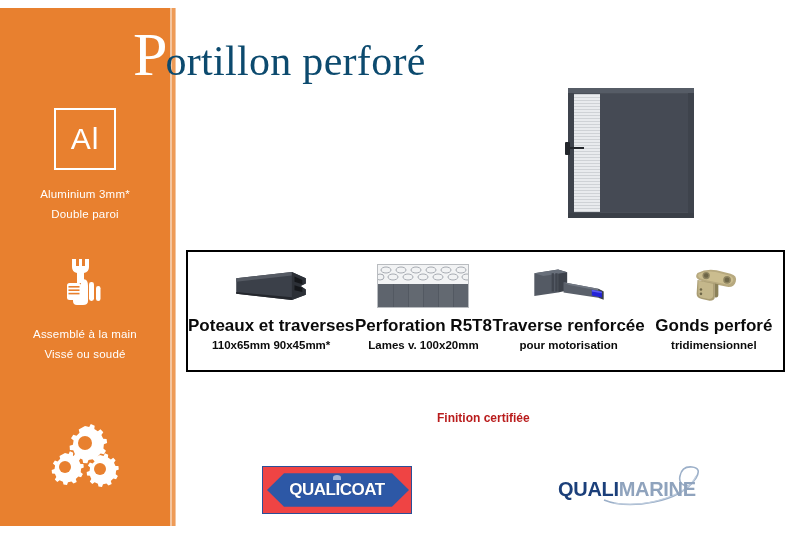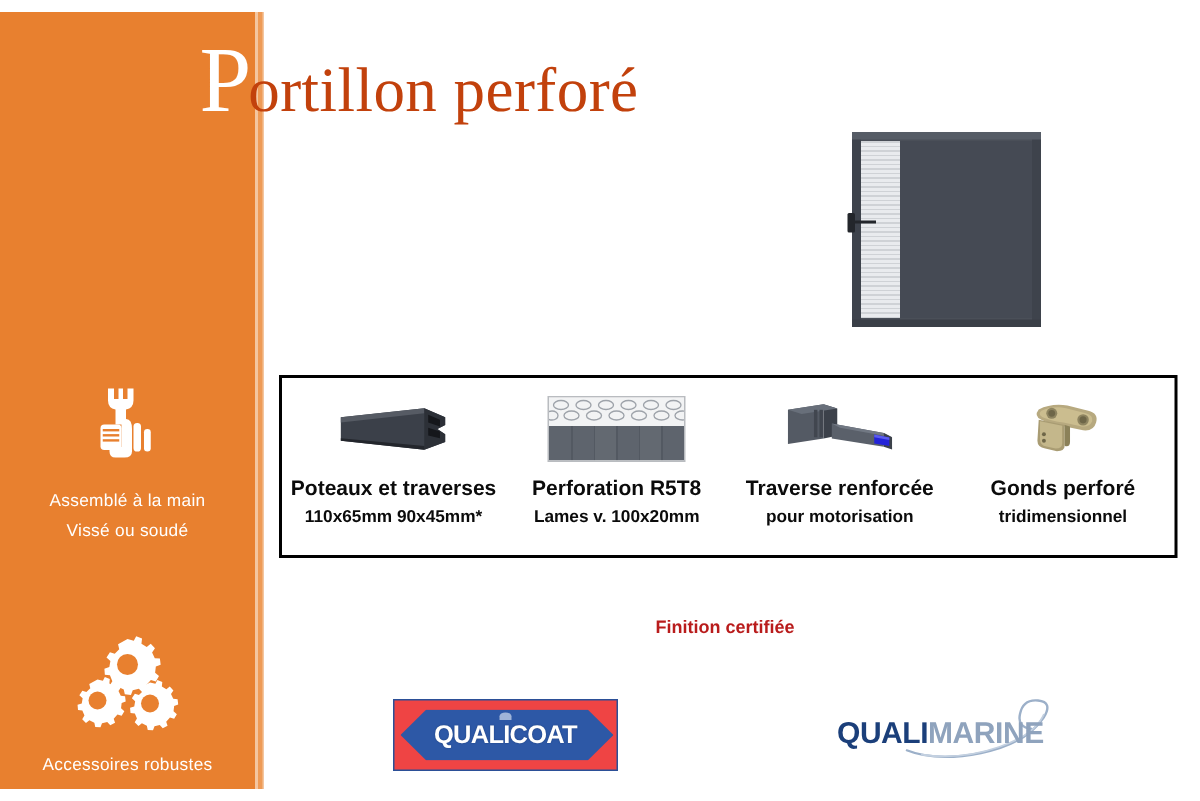--- a/index.html
+++ b/index.html
@@ -101,21 +101,21 @@
     font-size: 62px;
     line-height: 60px;
     color: #ffffff;
     font-weight: 400;
     vertical-align: baseline;
   }
   .title .rest {
     font-family: "Liberation Serif", serif;
     font-size: 42px;
     line-height: 60px;
-    color: #c2410c;
+    color: #0c4a6e;
     font-weight: 400;
     letter-spacing: .3px;
     margin-left: -2px;
   }
 
   
   .gate {
     position: absolute;
     left: 568px;
     top: 88px;
@@ -210,21 +210,21 @@
     padding-top: 8px;
   }
   .feat-img {
     height: 52px;
     display: flex;
     align-items: center;
     justify-content: center;
     width: 100%;
   }
   .feat-l1 {
-    font-size: 14px;
+    font-size: 17px;
     font-weight: 700;
     color: #0b0b0b;
     margin-top: 6px;
     line-height: 15px;
     white-space: nowrap;
   }
   .feat-l2 {
     font-size: 11.5px;
     font-weight: 700;
     color: #0b0b0b;
@@ -379,20 +379,27 @@
 </style>
 </head>
 <body>
 
 <div class="page">
 
   <div class="sidebar"></div>
   <div class="sidebar-edge"></div>
   <div class="sidebar-edge2"></div>
 
+  <div class="feature-block" style="left:0; top:108px;">
+    <div class="al-box">
+      <span>Al</span>
+    </div>
+    <div class="cap">Aluminium 3mm*</div>
+    <div class="cap">Double paroi</div>
+  </div>
 
   <div class="feature-block" style="left:0; top:252px;">
     <div class="icon-wrap">
       <svg width="60" height="60" viewBox="0 0 60 60" aria-hidden="true">
 
         <path d="M17 6 L17 14 Q17 19 22 20 L22 30 L29 30 L29 20 Q34 19 34 14 L34 6 L30 6 L30 13 L27 13 L27 6 L24 6 L24 13 L21 13 L21 6 Z" fill="#ffffff"></path>
 
         <rect x="12" y="30" width="14" height="17" rx="2.5" fill="#ffffff"></rect>
         <rect x="13.5" y="33" width="11" height="1.6" fill="#E8802F"></rect>
         <rect x="13.5" y="36.4" width="11" height="1.6" fill="#E8802F"></rect>
@@ -419,21 +426,20 @@
           <path d="M18 31 l3.6 0.9 1.3-2.6 3.3 1.4 -0.3 2.9 3.0 1.9 2.3-1.8 2.4 2.6 -1.6 2.4 1.5 3.2 2.9 0.2 0.4 3.5 -2.7 1.0 -0.4 3.6 2.2 1.9 -1.8 3.1 -2.8-0.8 -2.5 2.7 0.9 2.8 -3.2 1.6 -2.0-2.1 -3.5 0.8 -1.0 2.7 -3.5-0.3 -0.6-2.8 -3.3-1.6 -2.3 1.8 -2.5-2.5 1.5-2.5 -1.4-3.3 -2.9-0.3 -0.3-3.5 2.8-0.9 0.6-3.5 -2.2-2.0 2.0-3.0 2.7 0.9 2.6-2.6 -0.7-2.8z"></path>
         </g>
         <circle cx="18" cy="45" r="6" fill="#E8802F"></circle>
         <g fill="#ffffff">
 
           <path d="M53 33 l3.6 0.9 1.3-2.6 3.3 1.4 -0.3 2.9 3.0 1.9 2.3-1.8 2.4 2.6 -1.6 2.4 1.5 3.2 2.9 0.2 0.4 3.5 -2.7 1.0 -0.4 3.6 2.2 1.9 -1.8 3.1 -2.8-0.8 -2.5 2.7 0.9 2.8 -3.2 1.6 -2.0-2.1 -3.5 0.8 -1.0 2.7 -3.5-0.3 -0.6-2.8 -3.3-1.6 -2.3 1.8 -2.5-2.5 1.5-2.5 -1.4-3.3 -2.9-0.3 -0.3-3.5 2.8-0.9 0.6-3.5 -2.2-2.0 2.0-3.0 2.7 0.9 2.6-2.6 -0.7-2.8z"></path>
         </g>
         <circle cx="53" cy="47" r="6" fill="#E8802F"></circle>
       </svg>
     </div>
-    <div class="cap">Accessoires robustes</div>
   </div>
 
   <div class="title">
     <span class="cap-p">P</span><span class="rest">ortillon perforé</span>
   </div>
 
   <div class="gate">
     <div class="gate-frame"></div>
     <div class="gate-panel"></div>
     <div class="gate-perf"></div>

